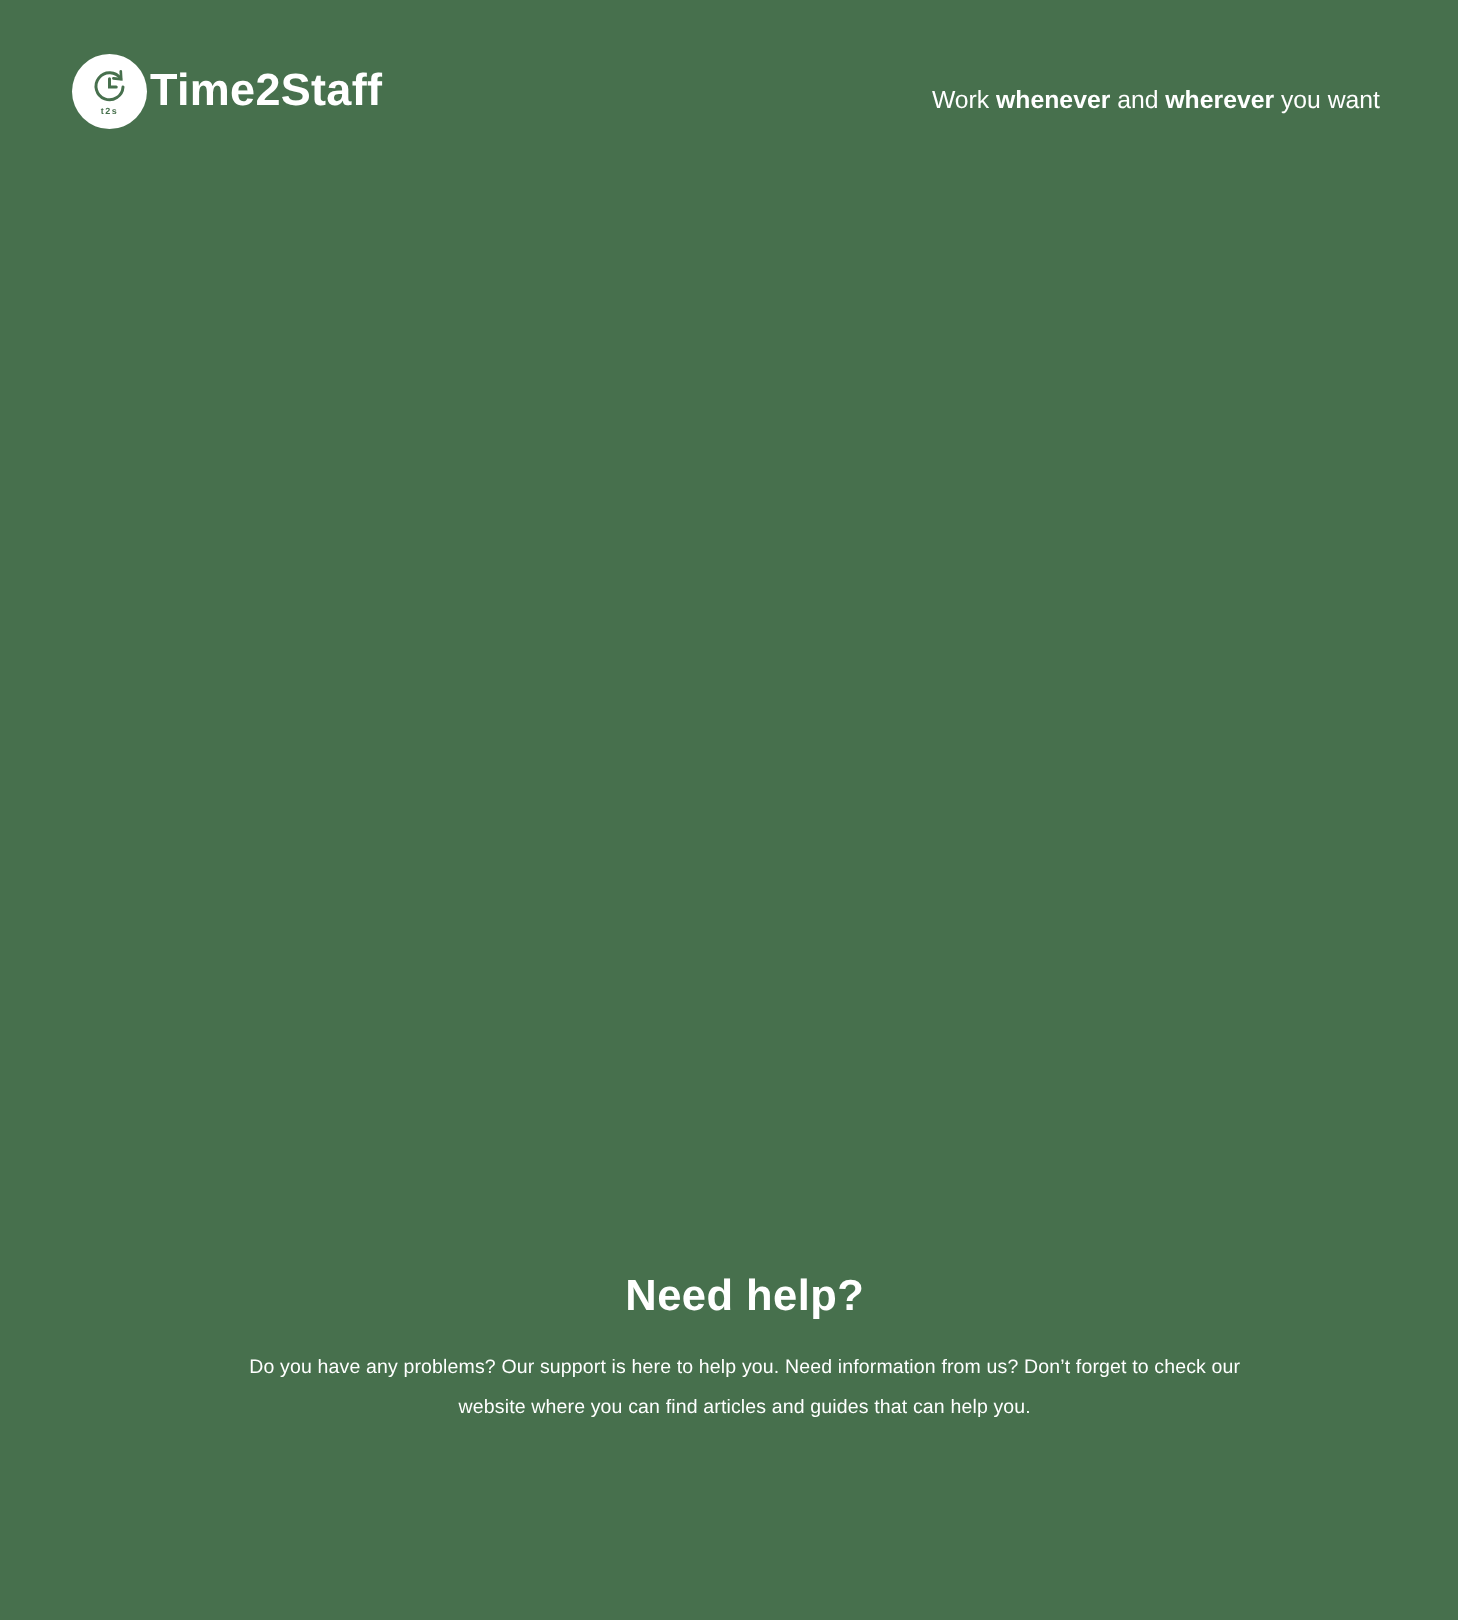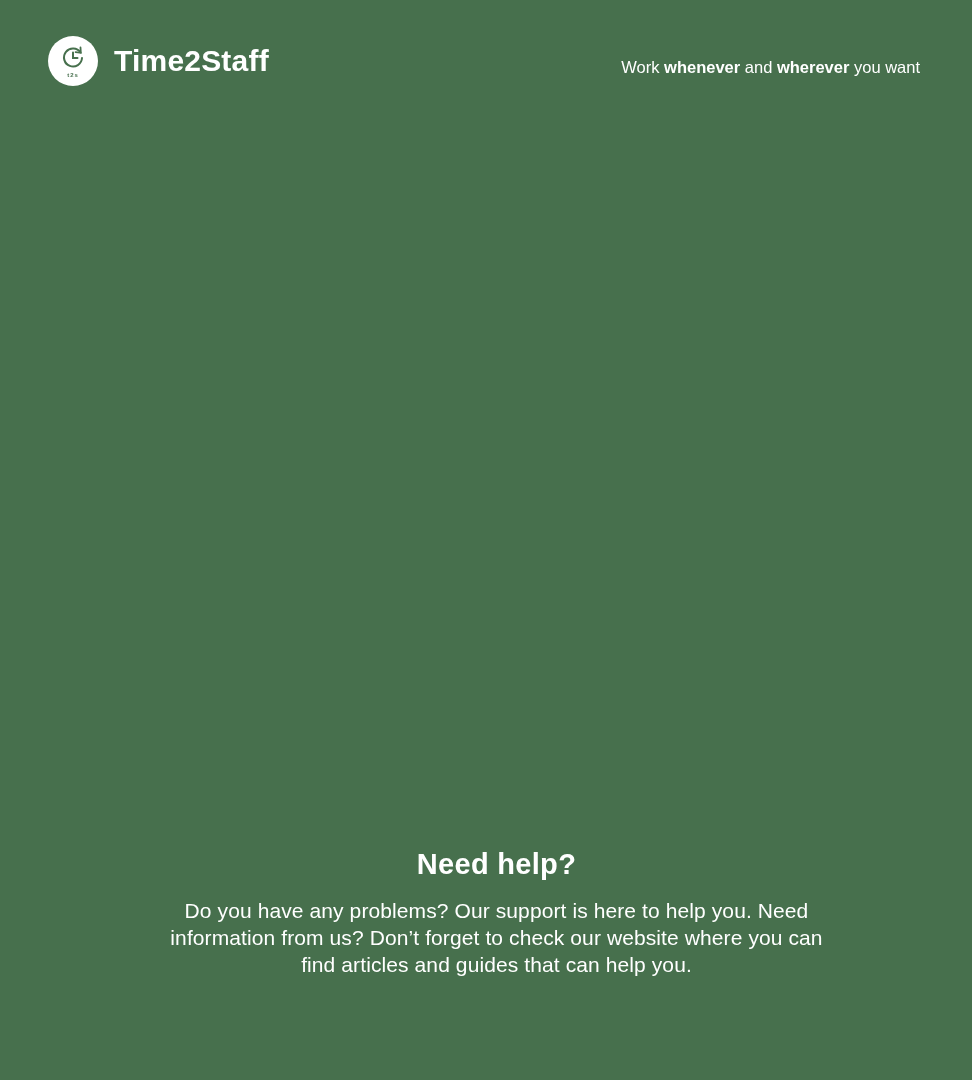--- a/index.html
+++ b/index.html
@@ -23,21 +23,21 @@
     left: 0;
     right: 0;
     padding: 36px 52px 0 48px;
     display: flex;
     align-items: center;
     justify-content: space-between;
   }
   .brand {
     display: flex;
     align-items: center;
-    gap: 16px;
+    gap: 2px;
     cursor: pointer;
   }
   .logo-circle {
     width: 50px;
     height: 50px;
     border-radius: 50%;
     background: #ffffff;
     display: flex;
     flex-direction: column;
     align-items: center;
@@ -80,21 +80,21 @@
     text-align: center;
     padding-left: 21px;
   }
   .help-title {
     font-size: 29px;
     font-weight: 700;
     margin: 0 0 16px 0;
     letter-spacing: 0.3px;
   }
   .help-body {
-    font-size: 21px;
+    font-size: 13px;
     line-height: 27px;
     font-weight: 400;
     max-width: 680px;
     margin: 0 auto;
     letter-spacing: 0.1px;
   }
 </style>
 </head>
 <body>
 

